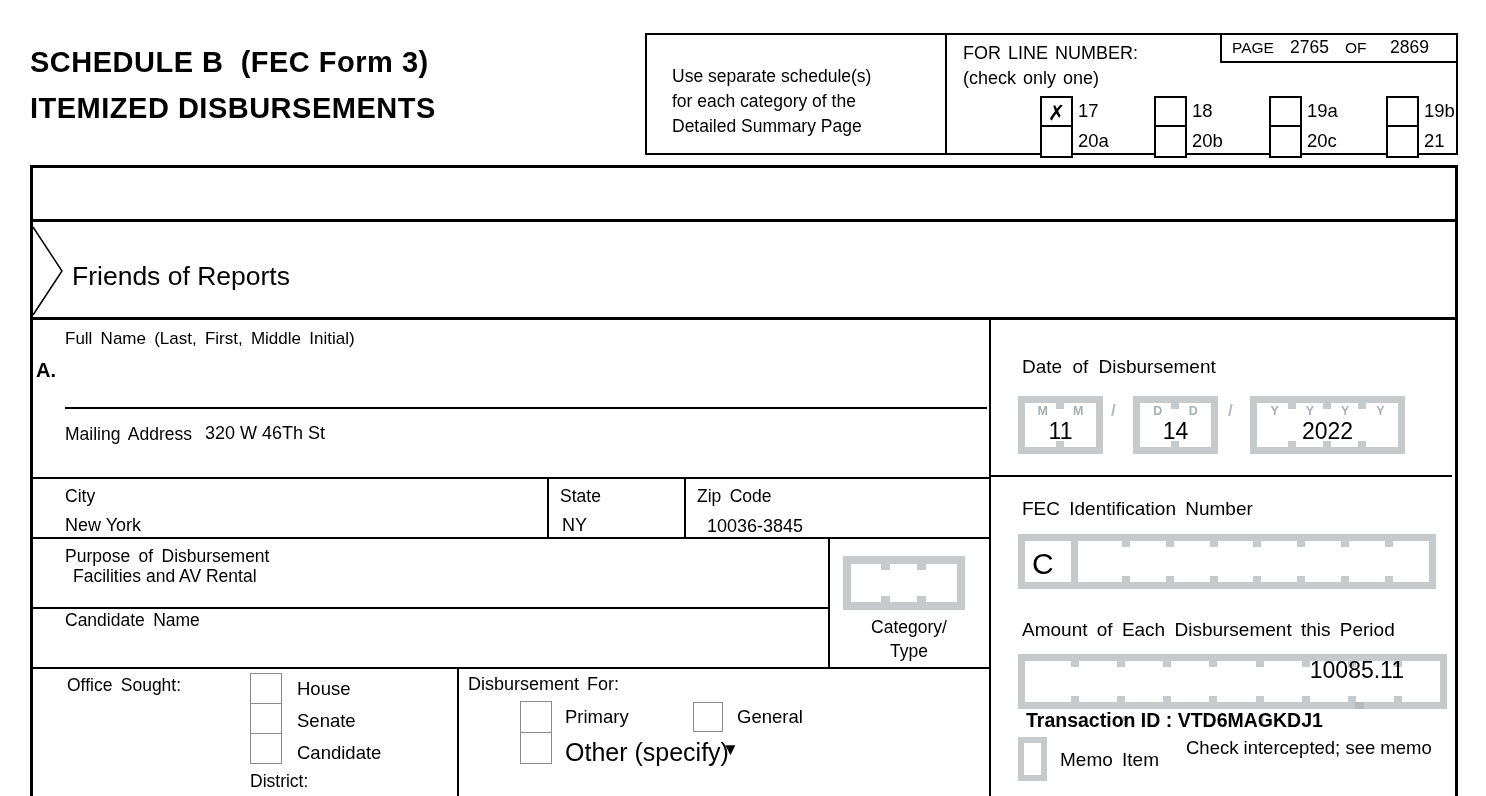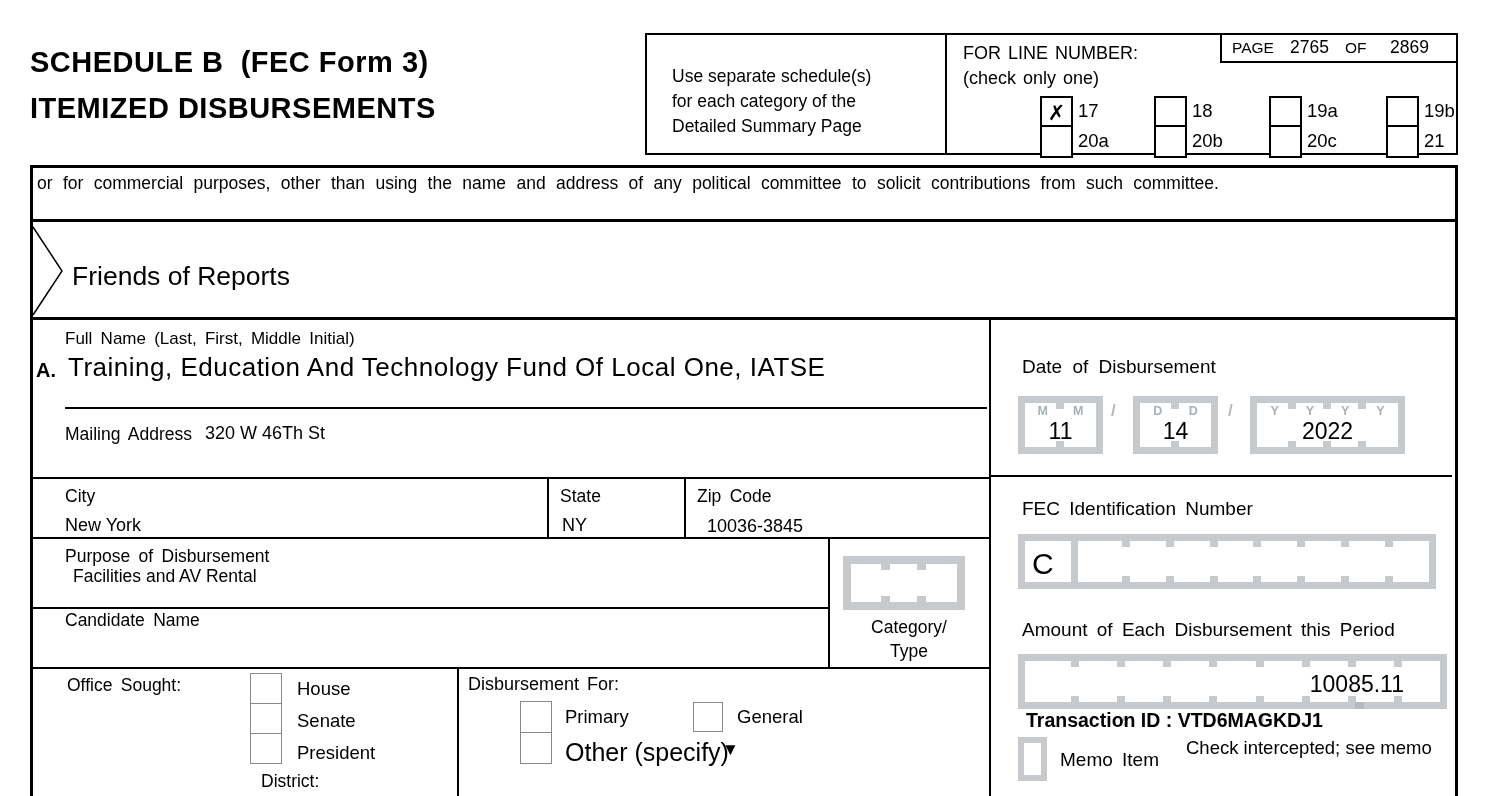--- a/index.html
+++ b/index.html
@@ -68,35 +68,33 @@
   <div class="abs" style="left:1078px;top:130px;font-size:18.5px;">20a</div>
   <div class="abs" style="left:1192px;top:100px;font-size:18.5px;">18</div>
   <div class="abs" style="left:1192px;top:130px;font-size:18.5px;">20b</div>
   <div class="abs" style="left:1307px;top:100px;font-size:18.5px;">19a</div>
   <div class="abs" style="left:1307px;top:130px;font-size:18.5px;">20c</div>
   <div class="abs" style="left:1424px;top:100px;font-size:18.5px;">19b</div>
   <div class="abs" style="left:1424px;top:130px;font-size:18.5px;">21</div>
 
   <div class="abs b3" style="left:30px;top:165px;width:1422px;height:51px;"></div>
   <div class="abs" style="left:37px;top:171px;font-size:17.5px;line-height:25px;word-spacing:5.5px;">
-    <div>or for commercial purposes, other than using the name and address of any political committee to solicit contributions from such committee.</div>
   </div>
 
   <div class="abs b3 noTop" style="left:30px;top:222px;width:1422px;height:95px;"></div>
   <svg class="abs" style="left:32px;top:226px;" width="32" height="90" viewBox="0 0 32 90">
     <polyline points="1,1 30,45 1,89" fill="none" stroke="#000" stroke-width="1.5"></polyline>
   </svg>
   <div class="abs" style="left:72px;top:261px;font-size:26.5px;">Friends of Reports</div>
 
   <div class="abs b3 noTop noBottom" style="left:30px;top:320px;width:1422px;height:476px;"></div>
   <div class="vline" style="left:989px;top:320px;height:476px;"></div>
 
   <div class="abs" style="left:36px;top:359px;font-weight:bold;font-size:20px;">A.</div>
   <div class="abs lbl" style="left:65px;top:329px;font-size:17px;">Full Name (Last, First, Middle Initial)</div>
-  <div class="abs" style="left:68px;top:352px;font-size:26px;letter-spacing:.5px;white-space:pre;">Training, Education And Technology Fund Of Local One, IATSE</div>
   <div class="hline" style="left:65px;top:407px;width:922px;height:1.5px;"></div>
 
   <div class="abs lbl" style="left:65px;top:424px;">Mailing Address</div>
   <div class="abs" style="left:205px;top:423px;font-size:18px;">320 W 46Th St</div>
   <div class="hline" style="left:30px;top:477px;width:960px;height:1.5px;"></div>
 
   <div class="abs lbl" style="left:65px;top:486px;">City</div>
   <div class="abs" style="left:65px;top:515px;font-size:18px;">New York</div>
   <div class="vline" style="left:547px;top:477px;height:61px;width:1.5px;"></div>
   <div class="abs lbl" style="left:560px;top:486px;">State</div>
@@ -122,23 +120,23 @@
   <div class="abs" style="left:828px;top:641px;width:162px;text-align:center;font-size:17.5px;">Type</div>
 
   <div class="hline" style="left:30px;top:667px;width:960px;height:1.5px;"></div>
 
   <div class="abs lbl" style="left:67px;top:675px;">Office Sought:</div>
   <div class="cbg" style="left:250px;top:673px;width:30px;height:29px;"></div>
   <div class="cbg" style="left:250px;top:703px;width:30px;height:29px;"></div>
   <div class="cbg" style="left:250px;top:733px;width:30px;height:29px;"></div>
   <div class="abs" style="left:297px;top:678px;font-size:18.5px;">House</div>
   <div class="abs" style="left:297px;top:710px;font-size:18.5px;">Senate</div>
-  <div class="abs" style="left:297px;top:742px;font-size:18.5px;">President</div>
+  <div class="abs" style="left:297px;top:742px;font-size:18.5px;">Candidate</div>
   <div class="abs lbl" style="left:67px;top:771px;margin-top:36px;">State:</div>
-  <div class="abs lbl" style="left:250px;top:771px;margin-left:11px;">District:</div>
+  <div class="abs lbl" style="left:250px;top:771px;">District:</div>
 
   <div class="vline" style="left:457px;top:667px;height:129px;width:1.5px;"></div>
 
   <div class="abs" style="left:468px;top:674px;font-size:18px;word-spacing:3px;">Disbursement For:</div>
   <div class="cbg" style="left:520px;top:701px;width:30px;height:30px;"></div>
   <div class="cbg" style="left:520px;top:732px;width:30px;height:30px;"></div>
   <div class="cbg" style="left:693px;top:702px;width:28px;height:28px;"></div>
   <div class="abs" style="left:565px;top:706px;font-size:18.5px;">Primary</div>
   <div class="abs" style="left:737px;top:706px;font-size:18.5px;">General</div>
   <div class="abs" style="left:565px;top:738px;font-size:25px;">Other (specify)</div>
@@ -220,21 +218,21 @@
       <div class="notch nb" style="left:231px;"></div>
     <div class="notch nt" style="left:277px;"></div>
       <div class="notch nb" style="left:277px;"></div>
     <div class="notch nt" style="left:323px;"></div>
       <div class="notch nb" style="left:323px;"></div>
     <div class="notch nt" style="left:369px;"></div>
       <div class="notch nb" style="left:369px;"></div>
     <div class="comma" style="left:96px;bottom:-14px;">,</div>
     <div class="comma" style="left:232px;bottom:-14px;">,</div>
     <div class="gdot" style="left:330px;bottom:-7px;"></div>
-    <div style="position:absolute;right:36px;bottom:4px;font-size:23px;">10085.11</div>
+    <div style="position:absolute;right:36px;bottom:18px;font-size:23px;">10085.11</div>
   </div>
 
   <div class="abs" style="left:1026px;top:709px;font-size:19.5px;font-weight:bold;white-space:pre;"><span>Transaction ID : </span><span>VTD6MAGKDJ1</span></div>
 
   <div class="abs" style="left:1018px;top:737px;width:17px;height:32px;background:#fff;border:6px solid #c6cacc;"></div>
   <div class="abs" style="left:1060px;top:749px;font-size:19px;word-spacing:4px;">Memo Item</div>
   <div class="abs" style="left:1186px;top:737px;font-size:18.5px;">Check intercepted; see memo</div>
 
 </div>
 

